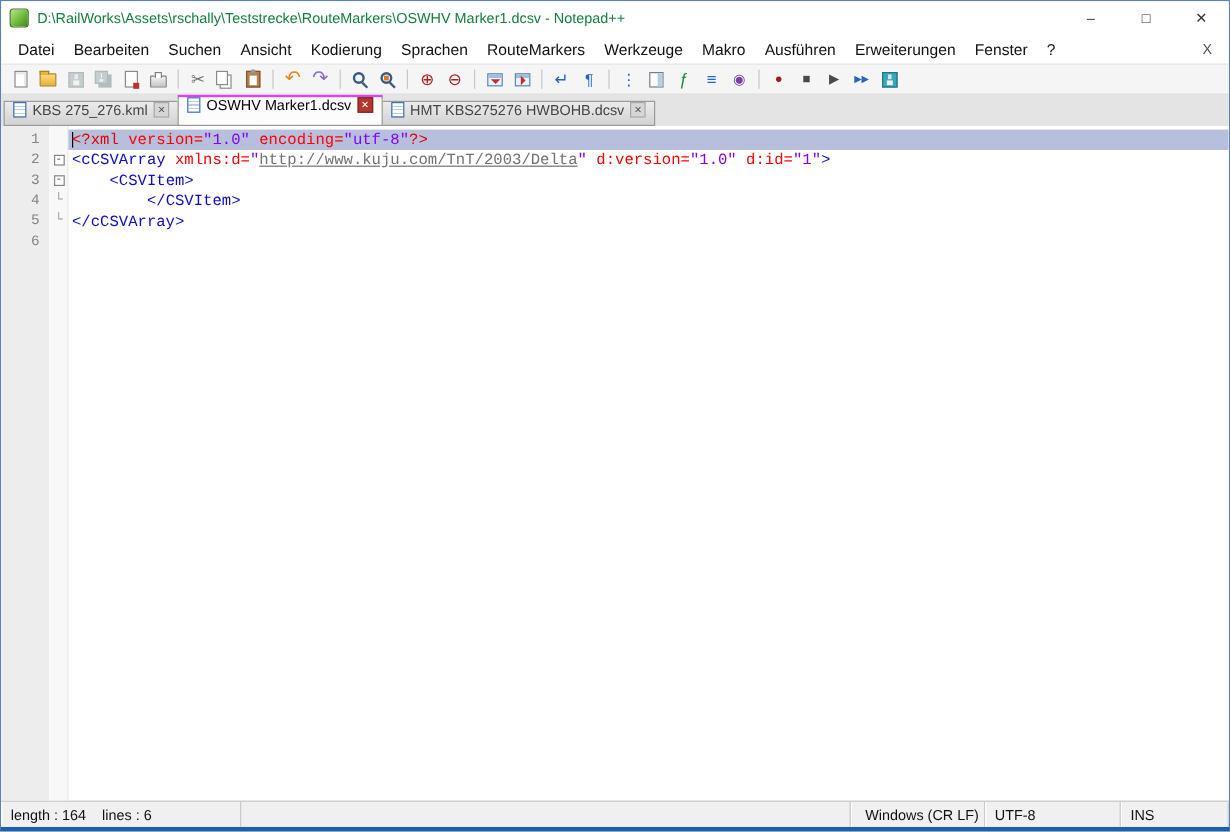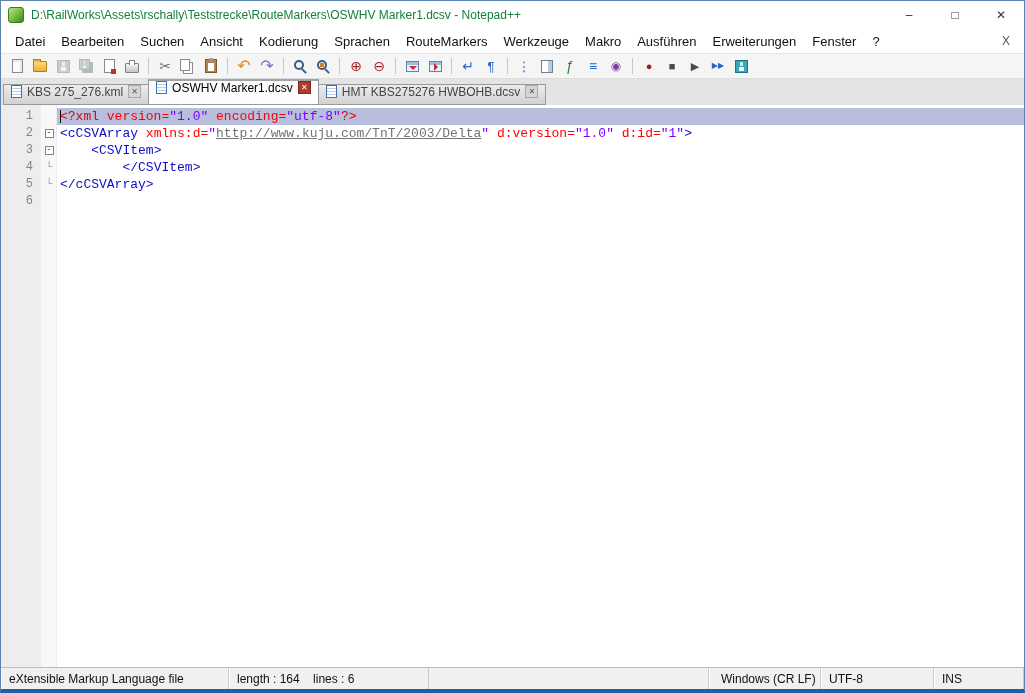--- a/index.html
+++ b/index.html
@@ -59,21 +59,21 @@
   .s-syncv::after{ content:""; position:absolute; border:4px solid transparent; border-top-color:#c03030; left:2px; top:4px; }
   .s-synch::after{ content:""; position:absolute; border:4px solid transparent; border-left-color:#c03030; left:4px; top:1px; }
   .s-map{ width:12px; height:13px; background:#fff; border:1px solid #708090; position:relative; }
   .s-map::after{ content:""; position:absolute; right:0; top:0; bottom:0; width:4px; background:#b8cce0; }
 
   
   .tabbar{ flex:0 0 26px; display:flex; align-items:flex-end; background:#e4e4e4; padding-left:2px; }
   .tab{ display:flex; gap:5px; padding:0 7px; height:21px;
     background:linear-gradient(#ececec,#d2d2d2); border:1px solid #9a9a9a; margin-right:-1px;
     font-size:12px; color:#444; white-space:nowrap; }
-  .tab.active{ height:26px; background:#fcfcfc; border-top:2px solid #a3a3a3; color:#000; z-index:2; }
+  .tab.active{ height:26px; background:#fcfcfc; border-top:2px solid #d946ef; color:#000; z-index:2; }
   .tab-icon{ width:11px; height:13px; border:1px solid #3f6fb5; flex:0 0 11px;
     background:repeating-linear-gradient(#ffffff 0 2px,#b7cdea 2px 3px); }
   .tab-close{ width:13px; height:13px; display:flex; align-items:center; justify-content:center;
     font-size:8px; color:#555; background:#d6d6d6; border:1px solid #a8a8a8; }
   .tab.active .tab-close{ background:#b03a2e; border-color:#7d2821; color:#fff; }
 
   
   .editor{ flex:1; position:relative; background:#fff; overflow:hidden; }
   .gutter-strip{ position:absolute; left:0; top:0; bottom:0; width:40px; background:#ededed; }
   .fold-strip{ position:absolute; left:40px; top:0; bottom:0; width:16px; background:#f8f8f8; border-right:1px solid #ececec; }
@@ -297,21 +297,20 @@
         </div>
         <div class="ed-line">
           <span class="ln">6</span>
           <span class="fold"></span>
           <span class="code"></span>
         </div>
       </div>
   </div>
 
   <div class="statusbar">
-    <div class="sb-sec sb-doctype">eXtensible Markup Language file</div>
     <div class="sb-sec sb-len">length : 164    lines : 6</div>
     <div class="sb-fill"></div>
     <div class="sb-sec sb-eol">Windows (CR LF)</div>
     <div class="sb-sec sb-enc">UTF-8</div>
     <div class="sb-sec sb-ins">INS</div>
   </div>
 
 </div>
 
 </body></html>

